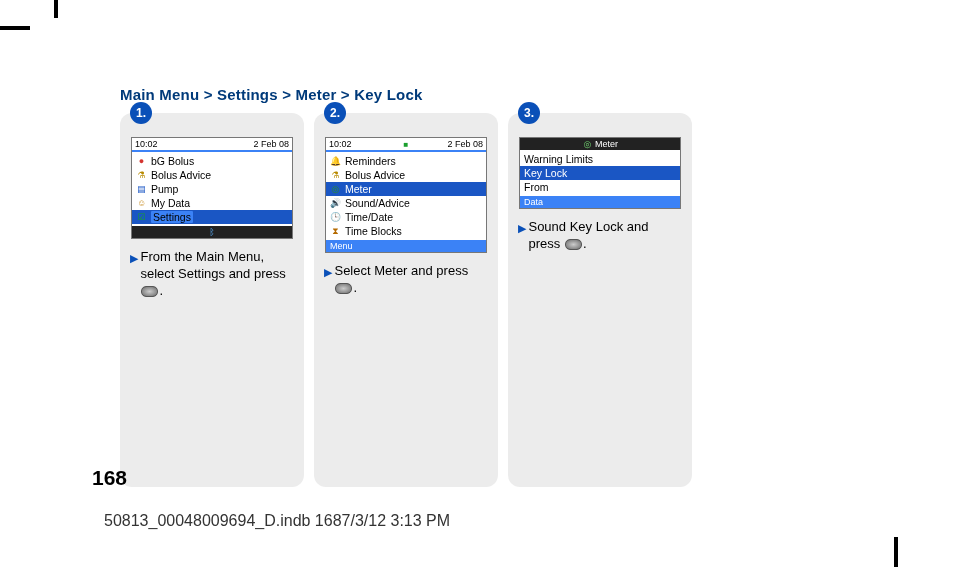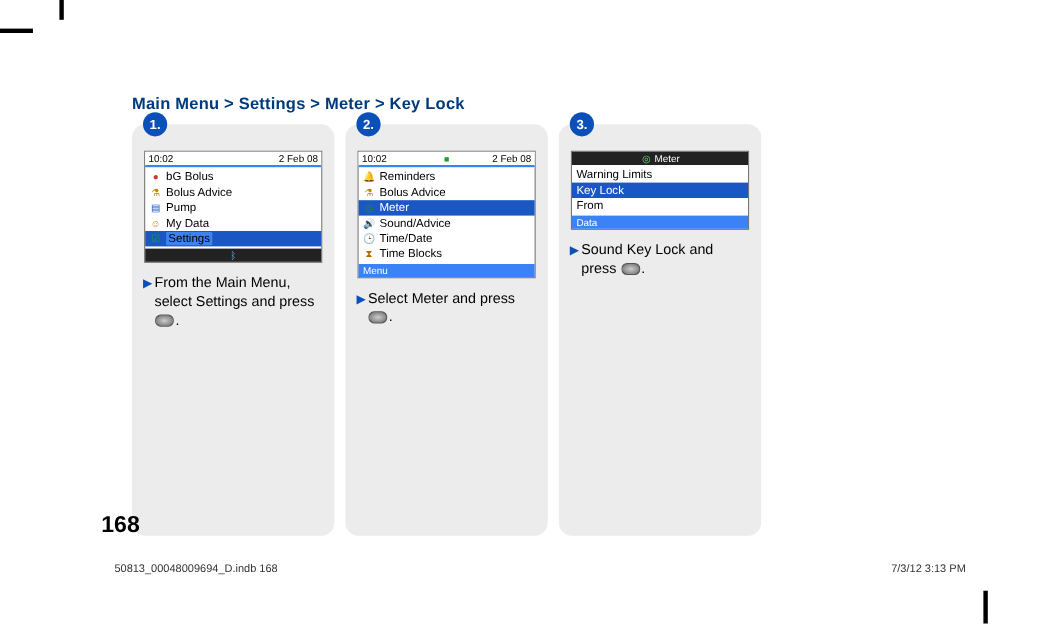--- a/index.html
+++ b/index.html
@@ -183,22 +183,21 @@
     font-stretch: condensed;
     font-weight: bold;
     font-size: 21px;
   }
   .footer {
     position: absolute;
     left: 104px;
     right: 76px;
     top: 512px;
     display: flex;
-    justify-content: space-between;
-    font-size: 10px;
+    font-size: 16px;
     color: #333;
     font-family: Arial, sans-serif;
   }
   
   .i-drop{color:#d4342f}
   .i-bolus{color:#b88a00}
   .i-pump{color:#1a56c4}
   .i-data{color:#c9902a}
   .i-gear{color:#1a9f2e}
   .i-bell{color:#d9a800}

